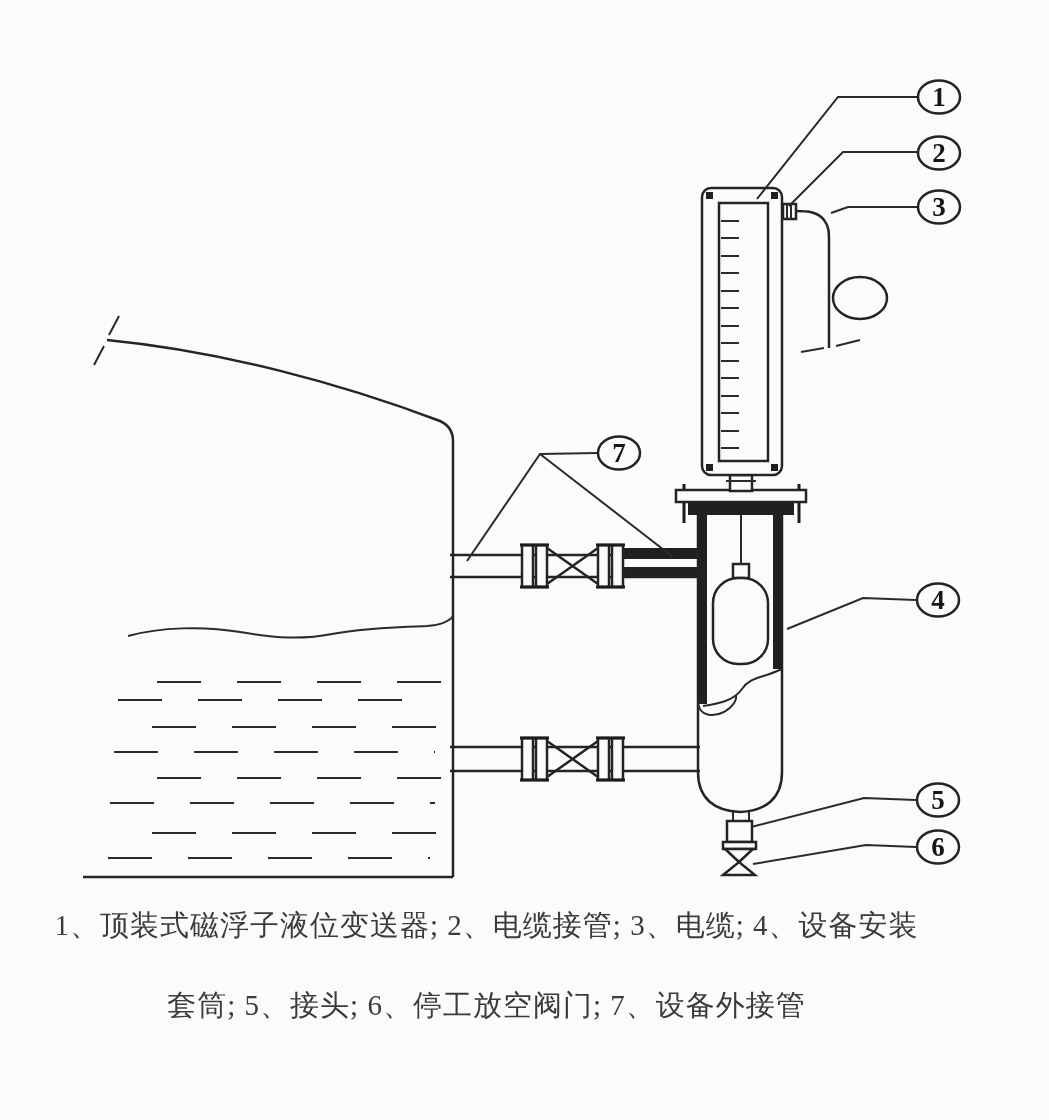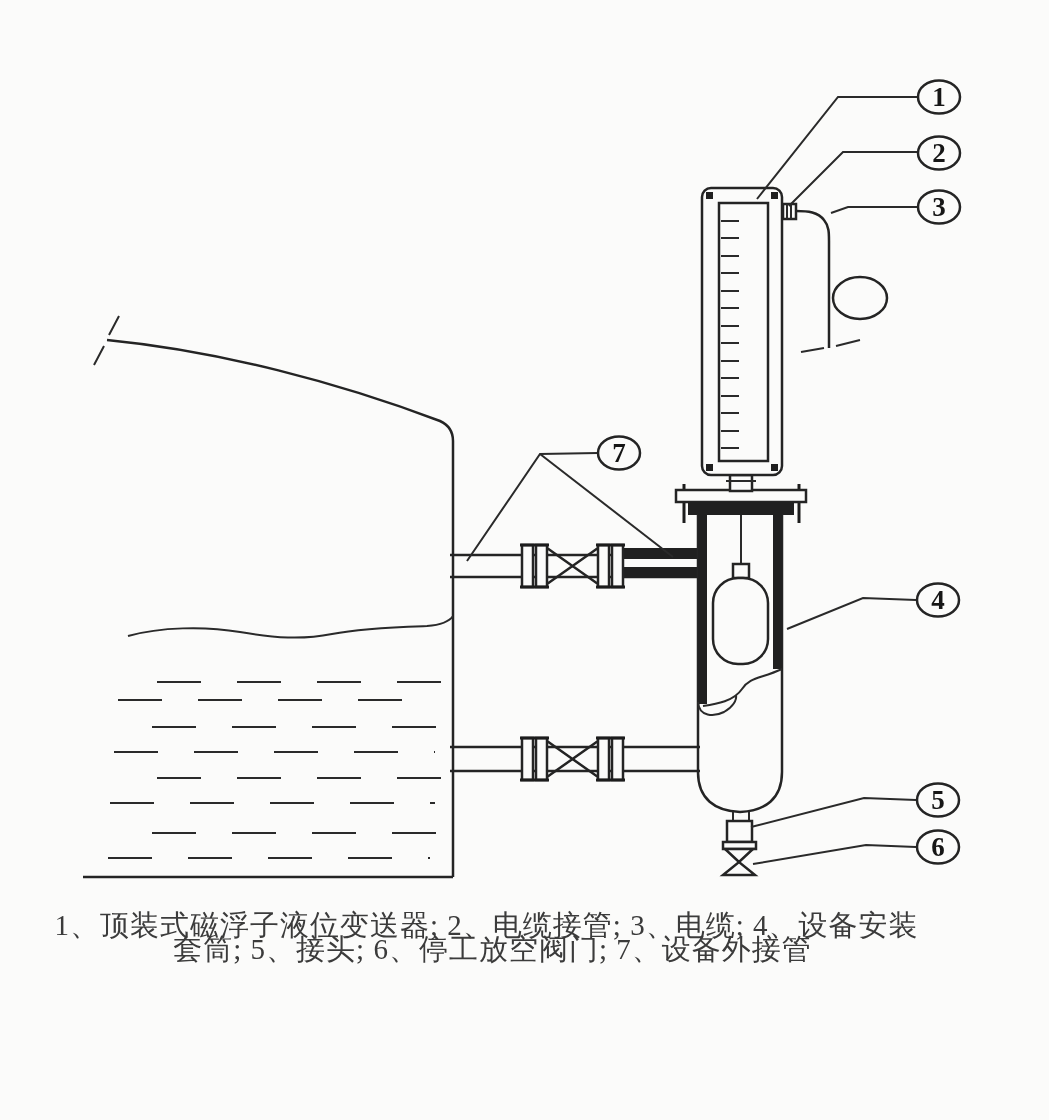--- a/index.html
+++ b/index.html
@@ -10,21 +10,21 @@
   .ln{stroke:#242424;stroke-width:2.5;fill:none;}
   .thin{stroke:#2a2a2a;stroke-width:2;fill:none;}
   .thick{stroke:#1c1c1c;stroke-width:3;fill:none;}
   .solid{fill:#202020;stroke:none;}
   .wht{fill:#fbfbfa;stroke:#242424;stroke-width:2.5;}
   .callout-num{font-family:"Liberation Serif",serif;font-size:27px;font-weight:700;
        fill:#161616;text-anchor:middle;}
   .caption{position:absolute;left:0;width:973px;text-align:center;color:#3b3b3b;
        font-size:29px;letter-spacing:1px;white-space:nowrap;}
   #cap1{top:906px;}
-  #cap2{top:930px;padding-left:6px;}
+  #cap2{top:986px;}
   #cap3{top:1050px;font-size:30px;color:#343434;}
 </style>
 </head>
 <body>
 
 <div class="page">
 
 <svg width="1049" height="900" viewBox="0 0 1049 900">
 
   <g>

